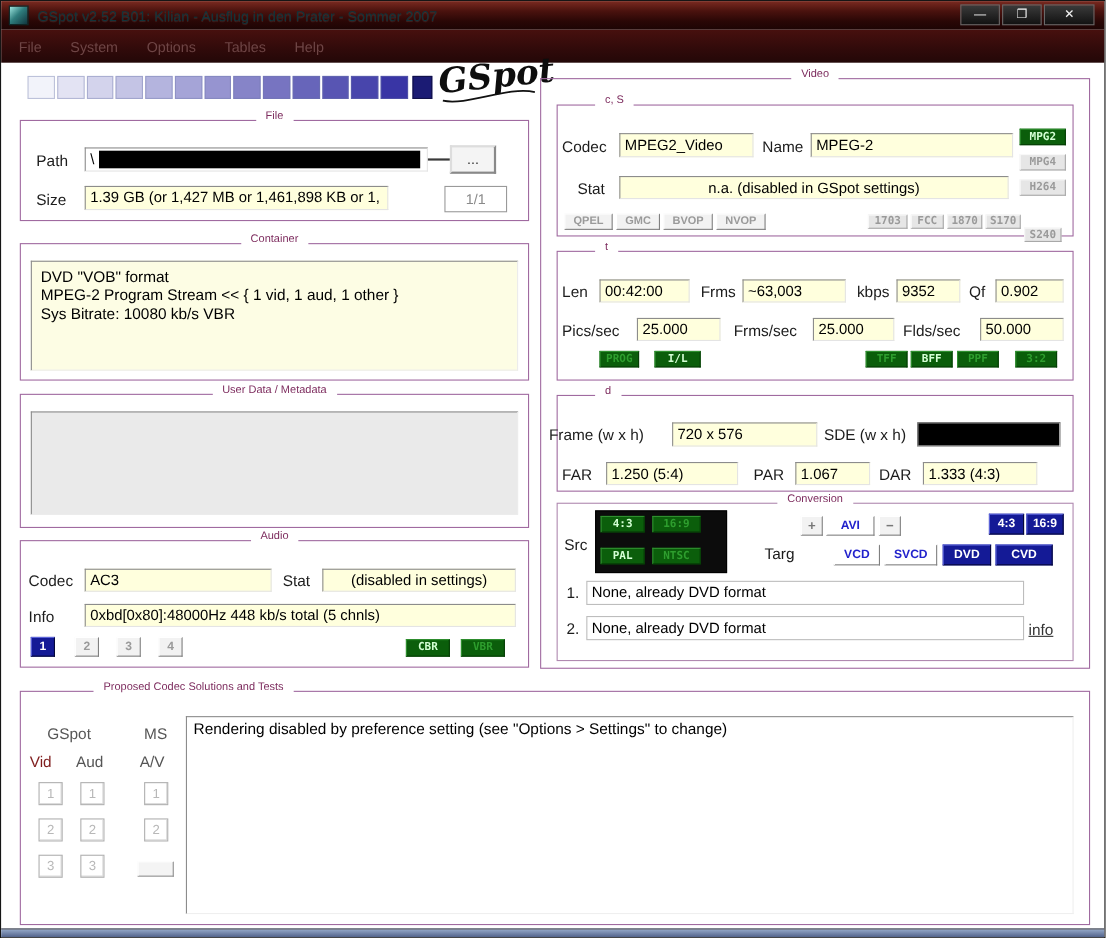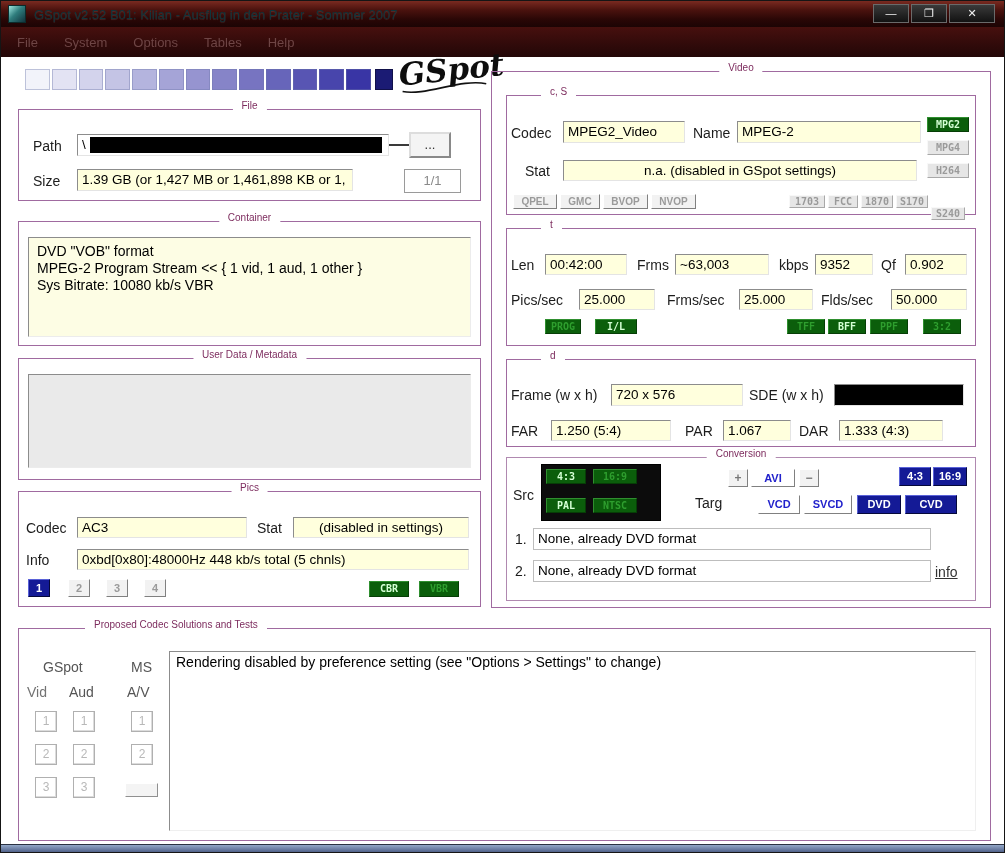--- a/index.html
+++ b/index.html
@@ -153,21 +153,21 @@
     <div>MPEG-2 Program Stream &lt;&lt; { 1 vid, 1 aud, 1 other }</div>
     <div>Sys Bitrate: 10080 kb/s VBR</div>
   </div>
 
   <div class="group" style="left:17px; top:357px; width:463px; height:122px;">
     <span class="gtitle center">User Data / Metadata</span>
   </div>
   <div class="sunken" style="left:27px; top:373px; width:443px; height:94px; background:#eaeaea;"></div>
 
   <div class="group" style="left:17px; top:490px; width:463px; height:116px;">
-    <span class="gtitle center">Pics</span>
+    <span class="gtitle center">Audio</span>
   </div>
   <span class="lbl" style="left:25px; top:519px;">Codec</span>
   <div class="field" style="left:76px; top:516px; width:170px; height:21px;">AC3</div>
   <span class="lbl" style="left:256px; top:519px;">Stat</span>
   <div class="field center" style="left:292px; top:516px; width:176px; height:21px;">(disabled in settings)</div>
   <span class="lbl" style="left:25px; top:551px;">Info</span>
   <div class="field" style="left:76px; top:548px; width:392px; height:21px;">0xbd[0x80]:48000Hz  448 kb/s total (5 chnls)</div>
   <div class="navybtn" style="left:27px; top:578px; width:22px; height:18px; line-height:16px;">1</div>
   <div class="gbtn" style="left:67px; top:578px; width:22px; height:18px; line-height:16px; font-size:11px;">2</div>
   <div class="gbtn" style="left:105px; top:578px; width:22px; height:18px; line-height:16px; font-size:11px;">3</div>
@@ -221,21 +221,21 @@
   <div class="led" style="left:544px; top:318px; width:36px; height:15px; line-height:13px;">PROG</div>
   <div class="led on" style="left:594px; top:318px; width:42px; height:15px; line-height:13px;">I/L</div>
   <div class="led" style="left:786px; top:318px; width:38px; height:15px; line-height:13px;">TFF</div>
   <div class="led on" style="left:827px; top:318px; width:38px; height:15px; line-height:13px;">BFF</div>
   <div class="led" style="left:869px; top:318px; width:38px; height:15px; line-height:13px;">PPF</div>
   <div class="led" style="left:922px; top:318px; width:38px; height:15px; line-height:13px;">3:2</div>
 
   <div class="group" style="left:505px; top:358px; width:470px; height:88px;">
     <span class="gtitle" style="left:34px;">d</span>
   </div>
-  <span class="lbl" style="left:510px; top:386px;">Frame (w x h)</span>
+  <span class="lbl" style="left:498px; top:386px;">Frame (w x h)</span>
   <div class="field" style="left:610px; top:383px; width:132px; height:22px;">720 x 576</div>
   <span class="lbl" style="left:748px; top:386px;">SDE (w x h)</span>
   <div class="field black" style="left:833px; top:383px; width:130px; height:22px;"></div>
   <span class="lbl" style="left:510px; top:422px;">FAR</span>
   <div class="field" style="left:550px; top:419px; width:120px; height:21px;">1.250 (5:4)</div>
   <span class="lbl" style="left:684px; top:422px;">PAR</span>
   <div class="field" style="left:722px; top:419px; width:68px; height:21px;">1.067</div>
   <span class="lbl" style="left:798px; top:422px;">DAR</span>
   <div class="field" style="left:838px; top:419px; width:104px; height:21px;">1.333 (4:3)</div>
 
@@ -262,21 +262,21 @@
   <div class="field white flat" style="left:532px; top:527px; width:398px; height:22px;">None, already DVD format</div>
   <span class="lbl" style="left:514px; top:562px;">2.</span>
   <div class="field white flat" style="left:532px; top:559px; width:398px; height:22px;">None, already DVD format</div>
   <span class="link" style="left:934px; top:563px;">info</span>
 
   <div class="group" style="left:17px; top:627px; width:973px; height:213px;">
     <span class="gtitle" style="left:66px;">Proposed Codec Solutions and Tests</span>
   </div>
   <span class="lbl" style="left:42px; top:658px; color:#555;">GSpot</span>
   <span class="lbl" style="left:130px; top:658px; color:#555;">MS</span>
-  <span class="lbl" style="left:26px; top:683px; color:#737373;">Vid</span>
+  <span class="lbl" style="left:26px; top:683px; color:#7f1d1d;">Vid</span>
   <span class="lbl" style="left:68px; top:683px; color:#555;">Aud</span>
   <span class="lbl" style="left:126px; top:683px; color:#555;">A/V</span>
   <div class="solbtn" style="left:34px; top:710px;">1</div>
   <div class="solbtn" style="left:34px; top:743px;">2</div>
   <div class="solbtn" style="left:34px; top:776px;">3</div>
   <div class="solbtn" style="left:72px; top:710px;">1</div>
   <div class="solbtn" style="left:72px; top:743px;">2</div>
   <div class="solbtn" style="left:72px; top:776px;">3</div>
   <div class="solbtn" style="left:130px; top:710px;">1</div>
   <div class="solbtn" style="left:130px; top:743px;">2</div>

